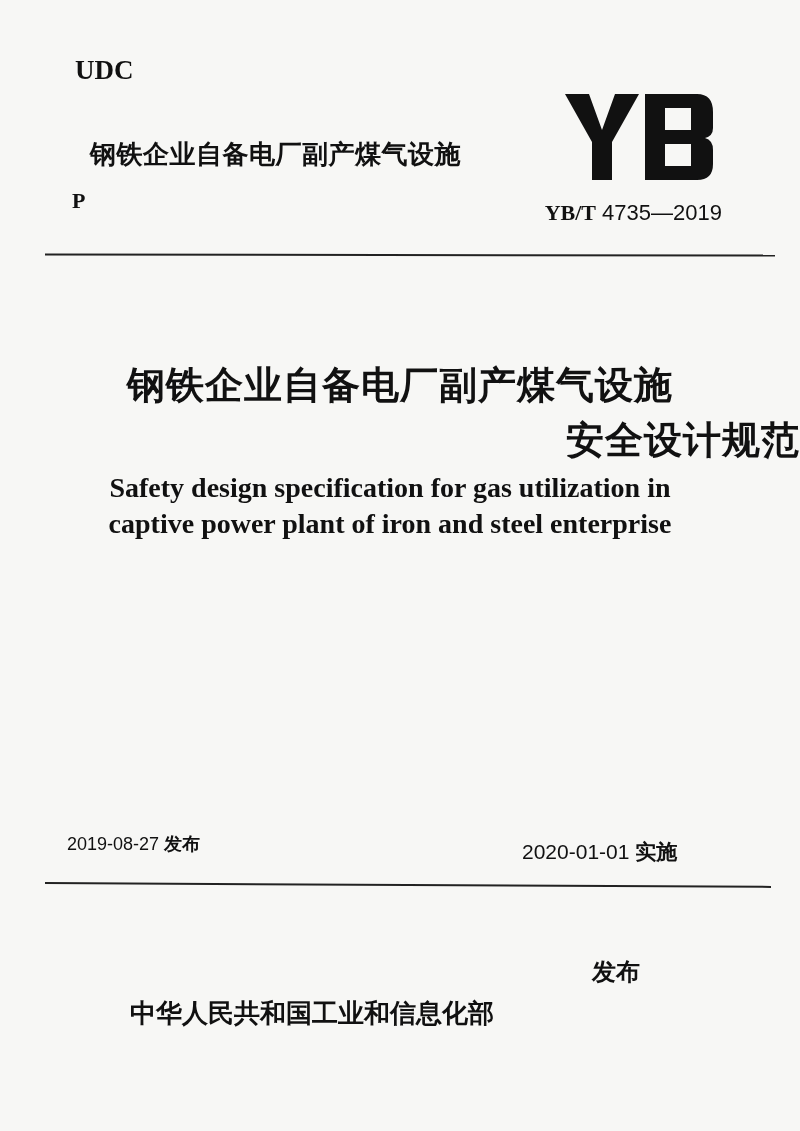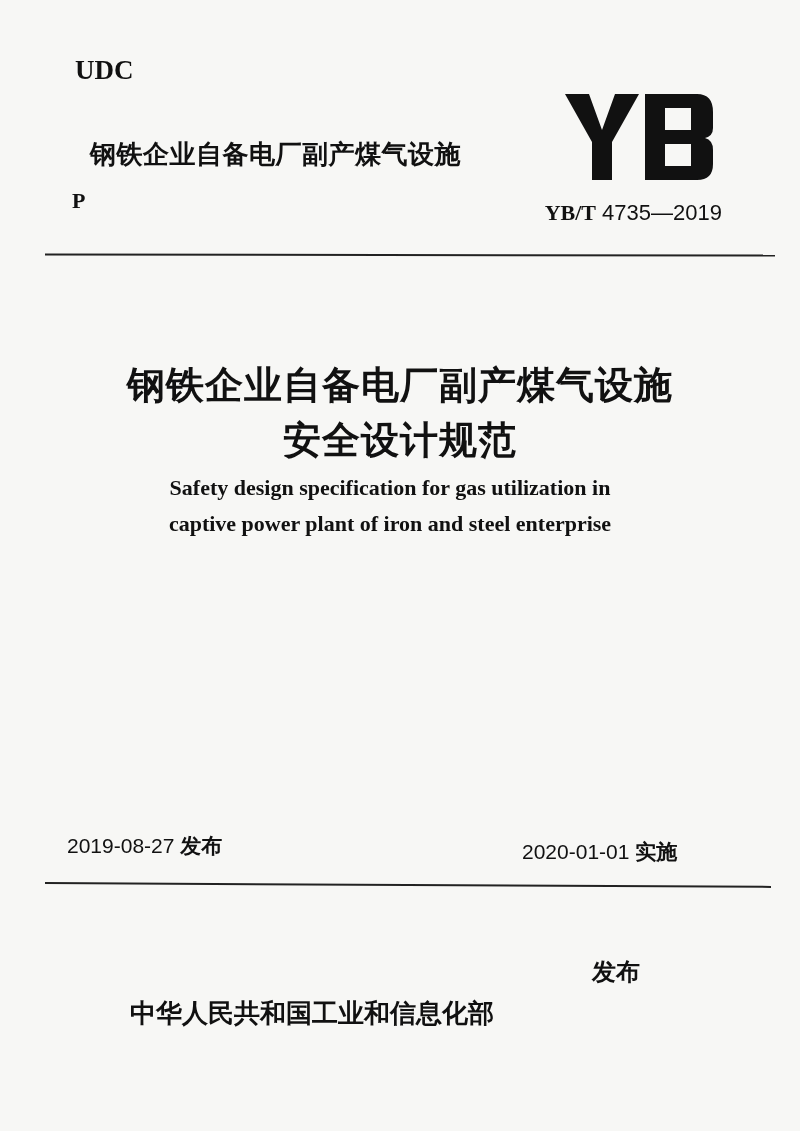--- a/index.html
+++ b/index.html
@@ -12,25 +12,25 @@
   .abs { position: absolute; }
   .udc { left: 75px; top: 55px; font-family: "Liberation Serif", serif; font-weight: bold; font-size: 27px; }
   .industry { left: 90px; top: 137px; font-size: 26px; font-weight: bold; letter-spacing: 0.5px; }
   .logo { left: 565px; top: 92px; width: 150px; height: 90px; }
   .pcls { left: 72px; top: 188px; font-family: "Liberation Serif", serif; font-weight: bold; font-size: 22px; }
   .code { right: 78px; top: 200px; font-size: 22px; font-family: "Liberation Sans", sans-serif; margin-left: 48px; }
   .code .yb { font-family: "Liberation Serif", serif; font-weight: bold; }
   .rule1 { left: 45px; top: 254px; width: 730px; height: 2px; background: #222; transform: rotate(0.08deg); }
   .title-cn { left: 0; width: 800px; text-align: center; font-size: 38px; font-weight: bold; letter-spacing: 1px; }
   .t1 { top: 360px; }
-  .t2 { top: 415px; }
-  .title-en { left: 0; width: 780px; text-align: center; font-family: "Liberation Serif", serif; font-weight: bold; font-size: 22px; line-height: 36px; }
+  .t2 { top: 415px; text-align: right; }
+  .title-en { left: 0; width: 780px; text-align: center; font-family: "Liberation Serif", serif; font-weight: bold; font-size: 28px; line-height: 36px; }
   .e1 { top: 470px; }
   .e2 { top: 506px; }
-  .date-l { left: 67px; top: 832px; font-size: 21px; font-family: "Liberation Sans", sans-serif; }
+  .date-l { left: 67px; top: 832px; font-size: 18px; font-family: "Liberation Sans", sans-serif; }
   .date-r { left: 522px; top: 838px; font-size: 21px; font-family: "Liberation Sans", sans-serif; }
   .cn-s { font-family: "DejaVu Sans", sans-serif; font-weight: bold; }
   .rule2 { left: 45px; top: 884px; width: 726px; height: 2px; background: #222; transform: rotate(0.3deg); }
   .publisher { left: 130px; top: 950px; font-size: 26px; font-weight: bold; margin-top: 46px; }
   .publish-suffix { left: 592px; top: 956px; font-size: 24px; font-weight: bold; }
 </style>
 </head>
 <body>
 
 <div class="abs udc">UDC</div>

